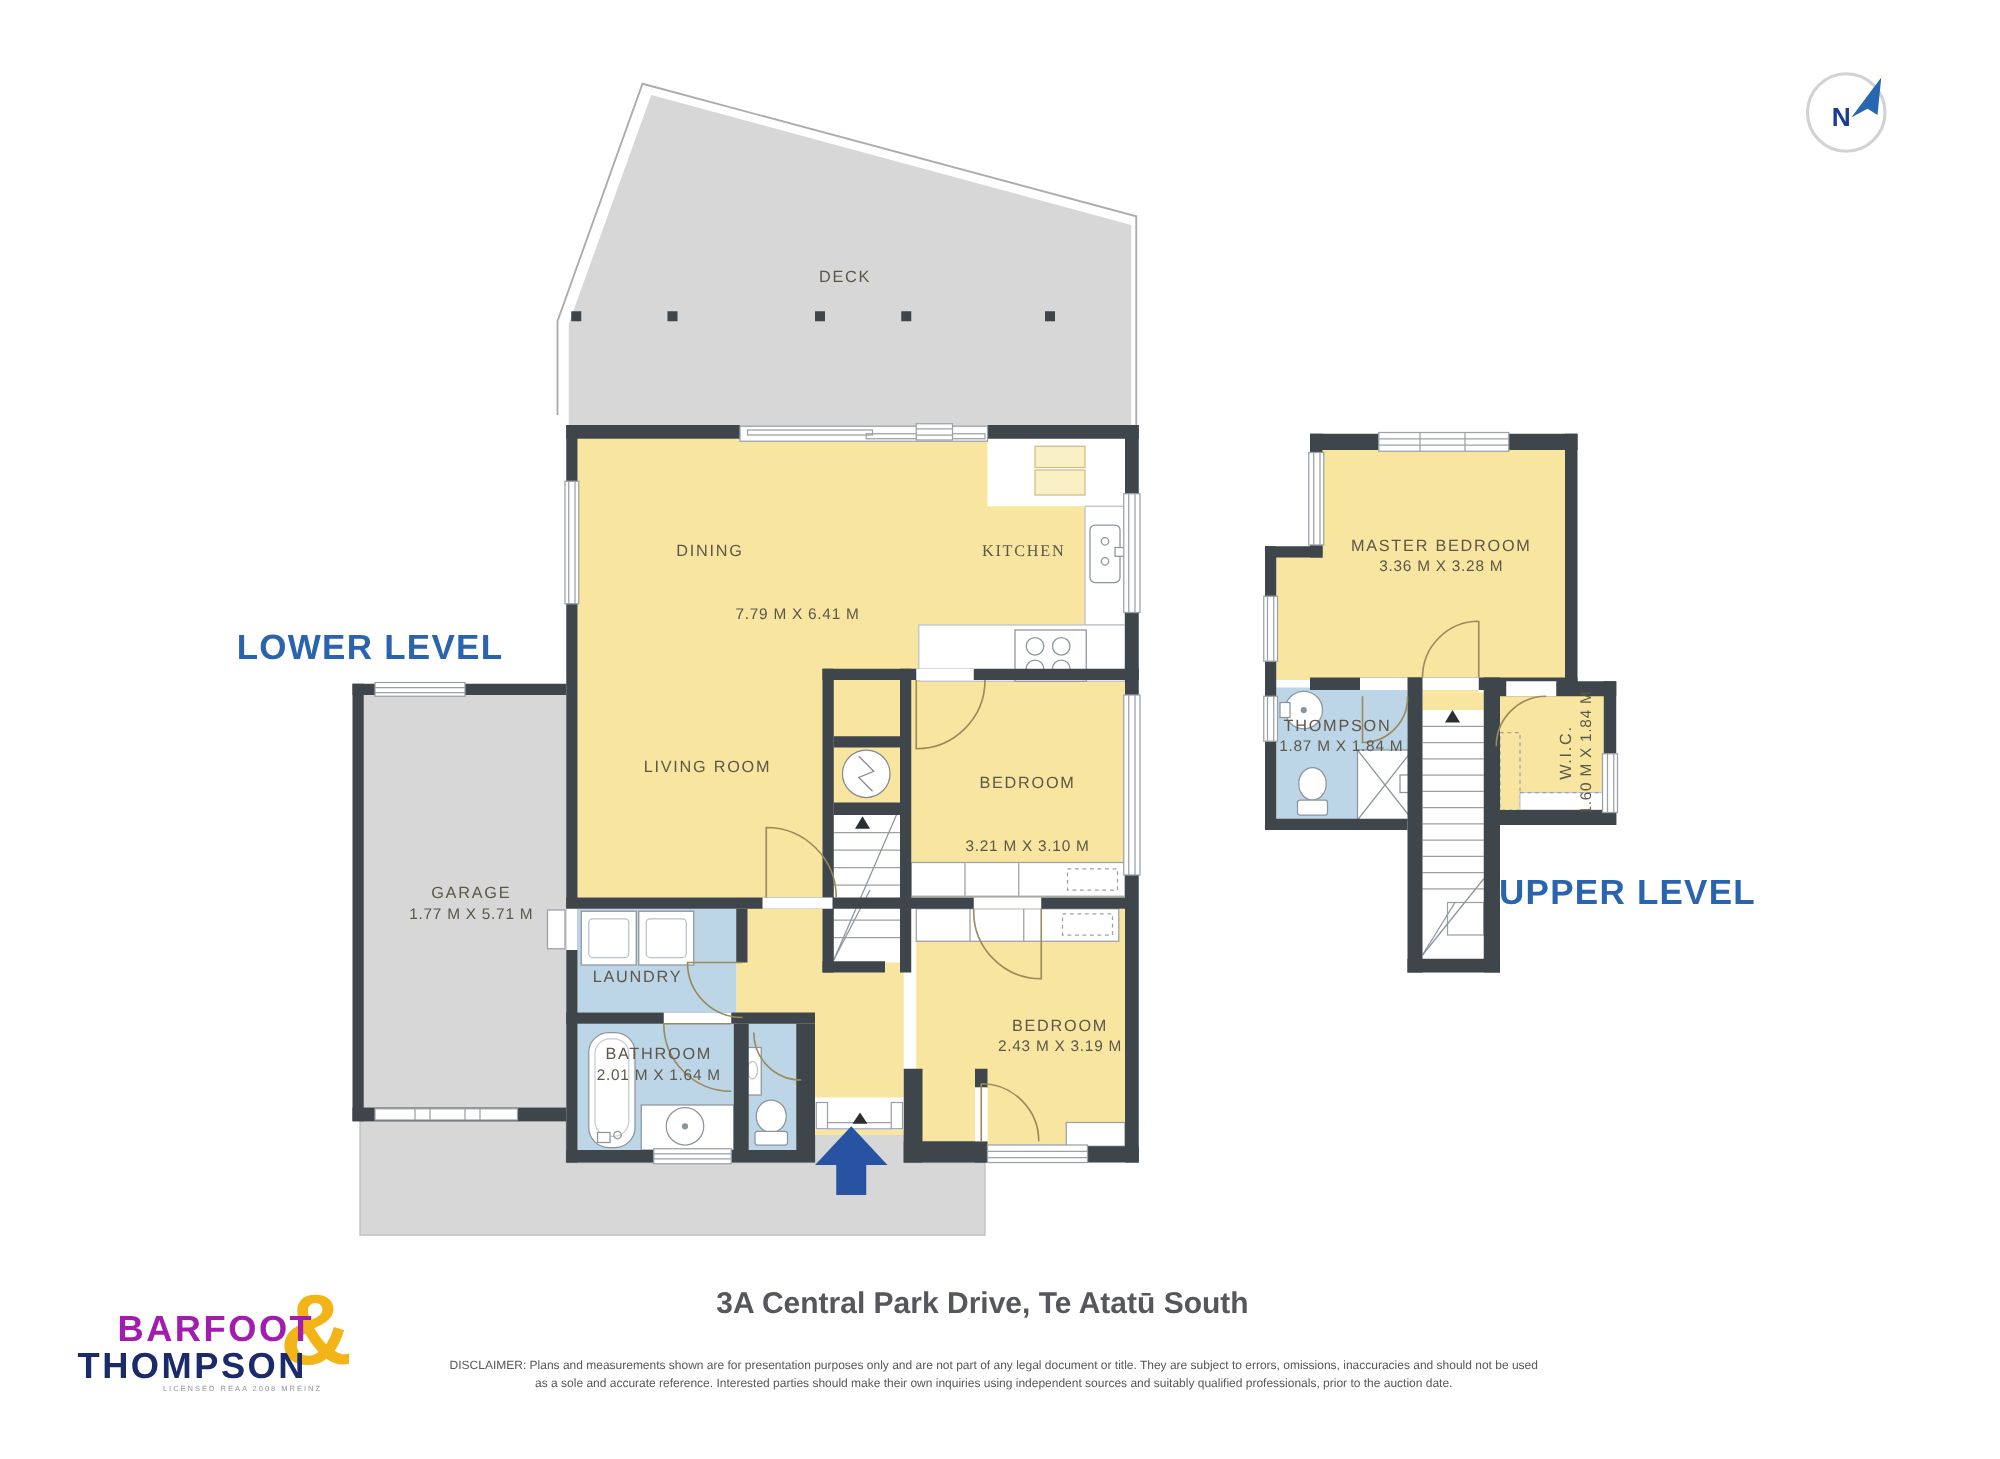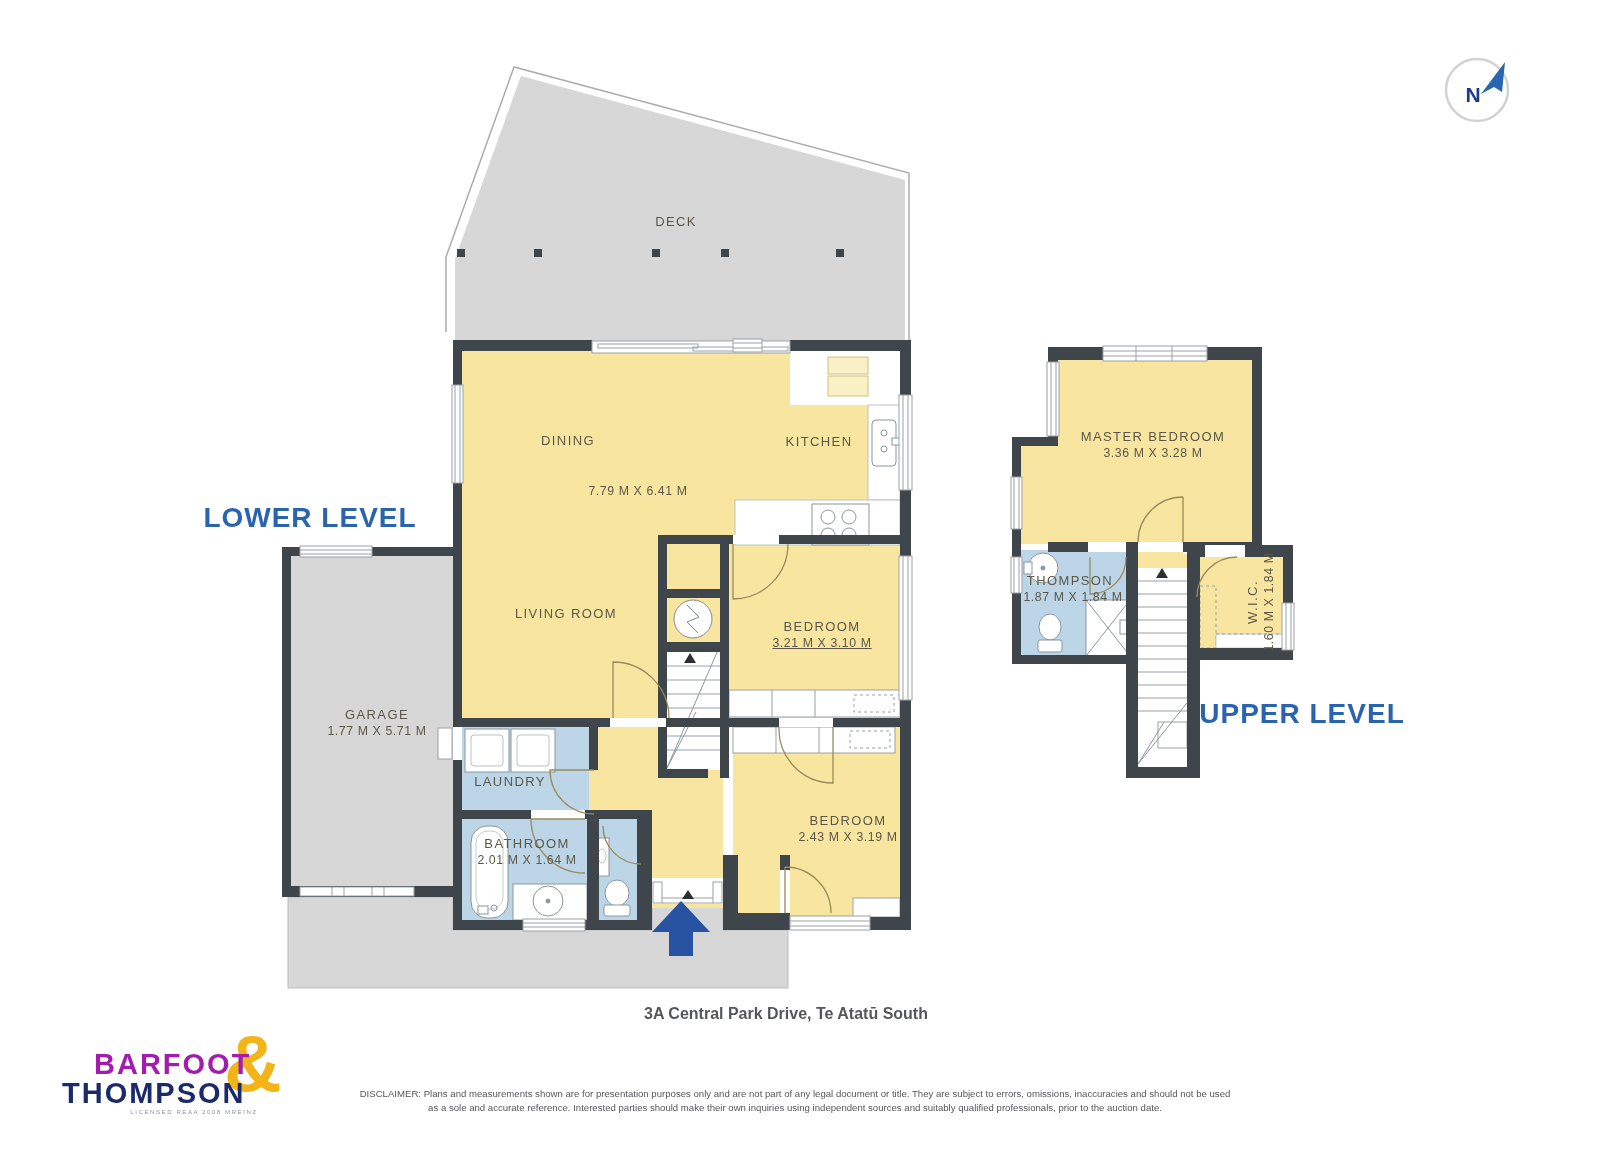--- a/index.html
+++ b/index.html
@@ -15,22 +15,22 @@
   .compass-n{position:absolute;transform:translate(-50%,-50%);color:#1a3b8f;
        font-size:21px;font-weight:bold;}
   .brand1{position:absolute;left:94px;top:1048px;color:#a21caf;font-size:29px;
        font-weight:bold;letter-spacing:2px;z-index:3;}
   .brand2{position:absolute;left:62px;top:1077px;color:#1b2a6b;font-size:29px;
        font-weight:bold;letter-spacing:2px;z-index:3;}
   .brand-amp{position:absolute;left:224px;top:1024px;color:#f2b417;font-size:80px;
        font-weight:bold;z-index:2;line-height:1;}
   .brand-tag{position:absolute;left:194px;top:1109px;transform:translate(-50%,0);
        color:#9094a6;font-size:6px;letter-spacing:1.6px;white-space:nowrap;}
-  .addr{position:absolute;left:786px;top:1014px;transform:translate(-50%,-50%);
-       color:#56575b;font-size:16px;font-weight:bold;white-space:nowrap;}
+  .addr{position:absolute;left:786px;top:1043px;transform:translate(-50%,-50%);
+       color:#56575b;font-size:24px;font-weight:bold;white-space:nowrap;}
   .disc{position:absolute;transform:translate(-50%,-50%);color:#56575b;font-size:9.6px;
        white-space:nowrap;letter-spacing:0px;}
 </style>
 </head>
 <body>
 
 <div class="page">
 
 <svg class="plan-svg" width="1600" height="1167" viewBox="0 0 1600 1167">
 
@@ -305,39 +305,39 @@
 
   <g>
     <circle cx="1477" cy="90" r="31" fill="#ffffff" stroke="#d2d2d2" stroke-width="2.5"></circle>
     <path d="M1505,62 L1481,94 L1494,87 L1502,92 Z" fill="#2767b1"></path>
   </g>
 </svg>
 
   <div class="lbl" style="left:676px;top:221px;">DECK</div>
   <div class="lbl" style="left:568px;top:440px;">DINING</div>
   <div class="lbl dims" style="left:638px;top:491px;">7.79 M X 6.41 M</div>
-  <div class="lbl" style="left:819px;top:441px;">KITCHEN</div>
+  <div class="lbl" style="left:819px;top:441px;font-family:Liberation Serif, serif;">KITCHEN</div>
   <div class="lbl" style="left:566px;top:613px;text-align:right;">LIVING ROOM</div>
   <div class="lbl" style="left:377px;top:714px;">GARAGE</div>
   <div class="lbl dims" style="left:377px;top:731px;">1.77 M X 5.71 M</div>
   <div class="lbl" style="left:510px;top:781px;">LAUNDRY</div>
   <div class="lbl" style="left:527px;top:843px;">BATHROOM</div>
   <div class="lbl dims" style="left:527px;top:860px;">2.01 M X 1.64 M</div>
   <div class="lbl" style="left:822px;top:626px;">BEDROOM</div>
-  <div class="lbl dims" style="left:822px;top:643px;text-decoration:underline;">3.21 M X 3.10 M</div>
+  <div class="lbl dims" style="left:822px;top:677px;">3.21 M X 3.10 M</div>
   <div class="lbl" style="left:848px;top:820px;">BEDROOM</div>
   <div class="lbl dims" style="left:848px;top:837px;">2.43 M X 3.19 M</div>
   <div class="lbl" style="left:1153px;top:436px;">MASTER BEDROOM</div>
   <div class="lbl dims" style="left:1153px;top:453px;">3.36 M X 3.28 M</div>
   <div class="lbl" style="left:1070px;top:580px;">THOMPSON</div>
   <div class="lbl dims" style="left:1073px;top:597px;">1.87 M X 1.84 M</div>
   <div class="lbl vert" style="left:1252px;top:602px;">W.I.C.</div>
   <div class="lbl dims vert" style="left:1269px;top:602px;">1.60 M X 1.84 M</div>
 
-  <div class="level-lbl" style="left:310px;top:518px;">LOWER LEVEL</div>
+  <div class="level-lbl" style="left:296px;top:518px;">LOWER LEVEL</div>
   <div class="level-lbl" style="left:1302px;top:714px;">UPPER LEVEL</div>
 
   <div class="compass-n" style="left:1473px;top:95px;">N</div>
 
   <div>
     <div class="brand-amp">&amp;</div>
     <div class="brand1">BARFOOT</div>
     <div class="brand2">THOMPSON</div>
     <div class="brand-tag">LICENSED REAA 2008 MREINZ</div>
   </div>

